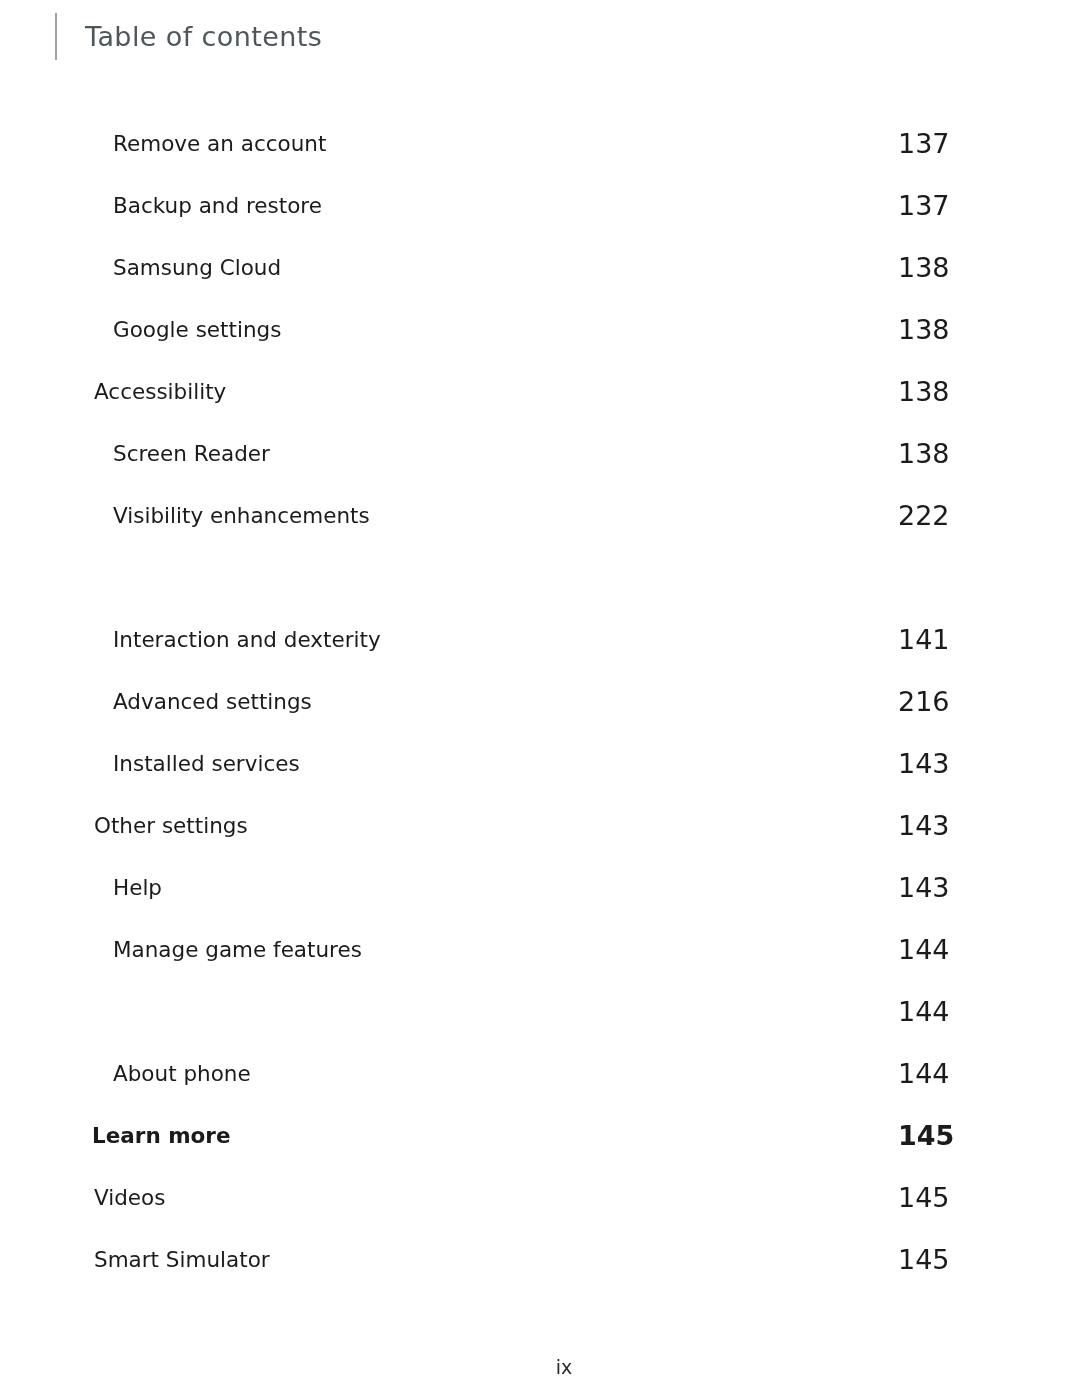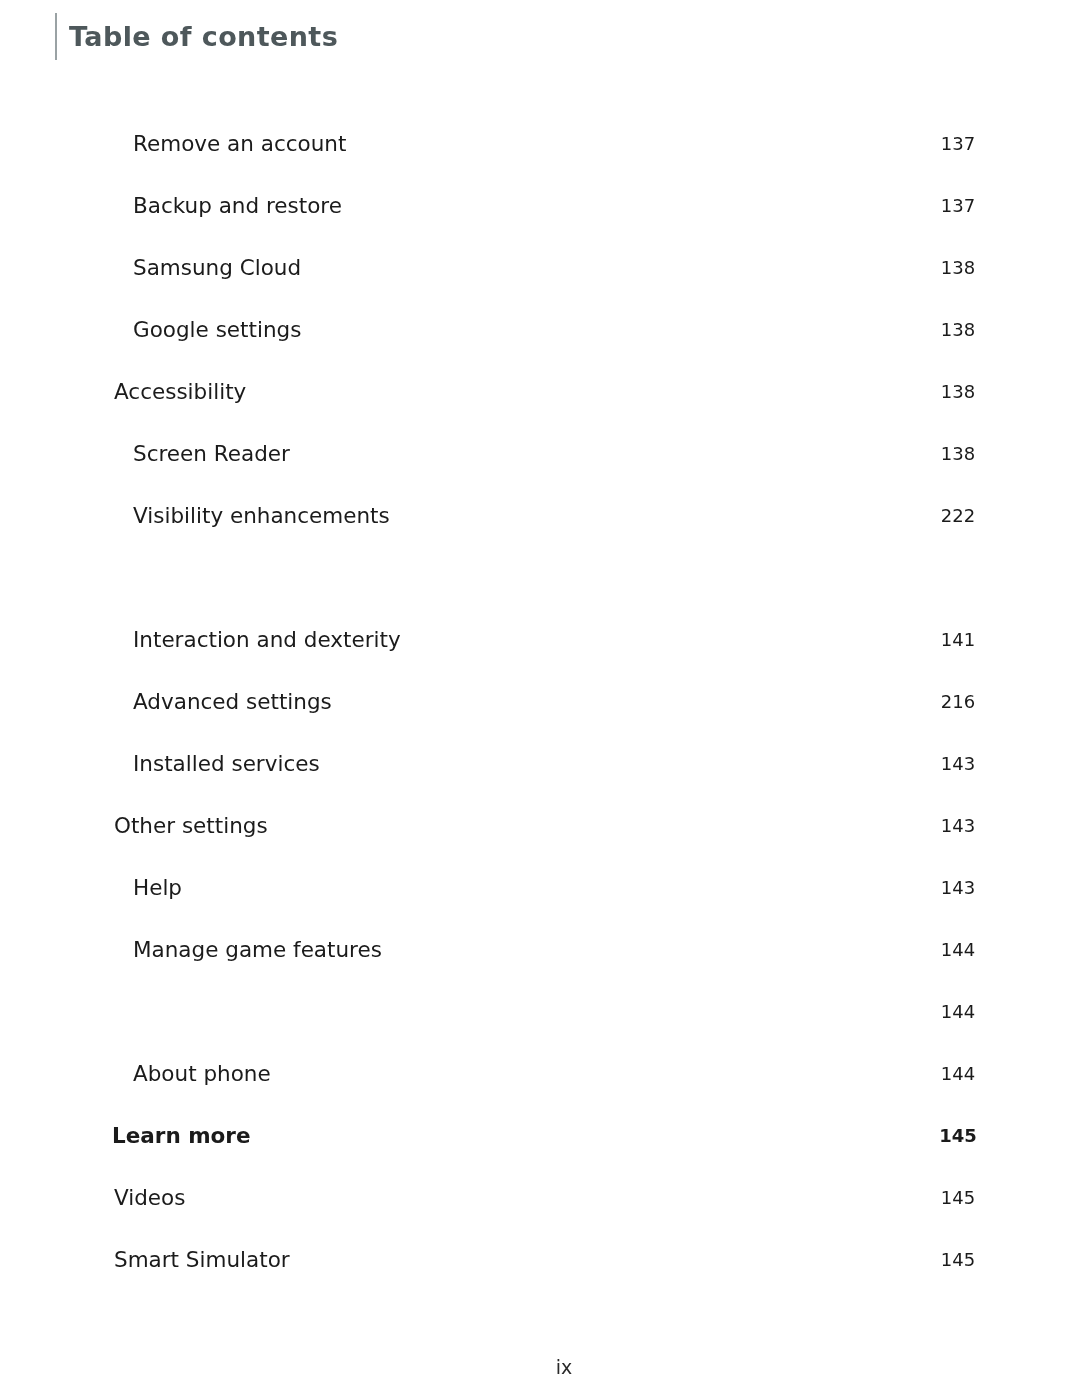--- a/index.html
+++ b/index.html
@@ -26,60 +26,59 @@
     display: flex;
     align-items: center;
   }
   .header-rule {
     width: 2px;
     height: 47px;
     background: #9aa2a4;
     flex: 0 0 auto;
   }
   .header-title {
-    margin-left: 12px;
+    margin-left: 28px;
     font-size: 27px;
-    font-weight: 700;
+    font-weight: 400;
     letter-spacing: 0.4px;
     color: #4e585b;
     white-space: nowrap;
     line-height: 1;
   }
 
   
   .toc {
     position: absolute;
     top: 113px;
     left: 0;
     width: 1080px;
   }
   .toc-row {
     position: relative;
     height: 62px;
     line-height: 62px;
     color: #1b1b1b;
     font-size: 21.5px;
     font-weight: 400;
-    margin-left: 20px;
   }
   .toc-label {
     position: absolute;
     left: 0;
     top: 0;
     white-space: nowrap;
     line-height: 62px;
   }
   .toc-page {
     position: absolute;
     right: 62px;
     top: 0;
     width: 120px;
-    text-align: center;
+    text-align: left;
     line-height: 62px;
-    font-size: 18px;
+    font-size: 27px;
     white-space: nowrap;
   }
 
   
   .lvl0 .toc-label { left: 92px; }
   .lvl1 .toc-label { left: 94px; }
   .lvl2 .toc-label { left: 113px; }
 
   
   .lvl0 .toc-label,

